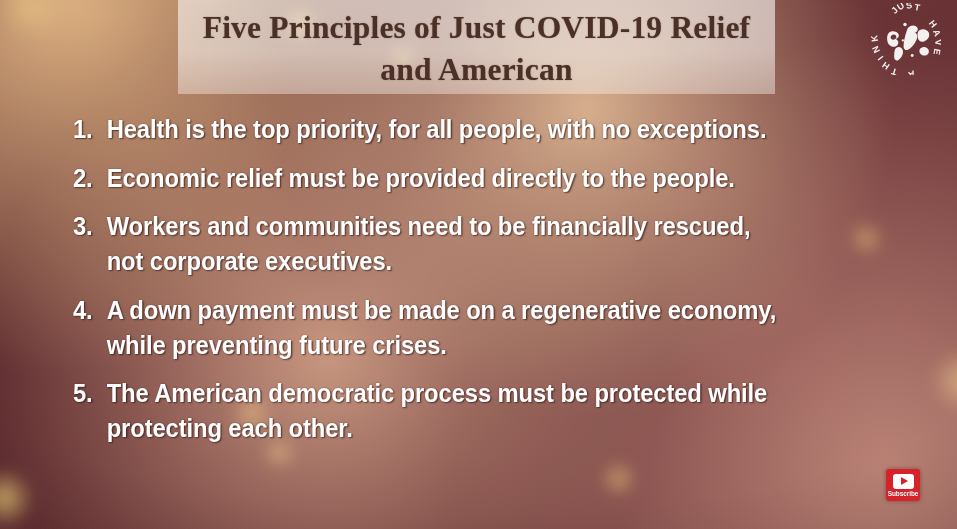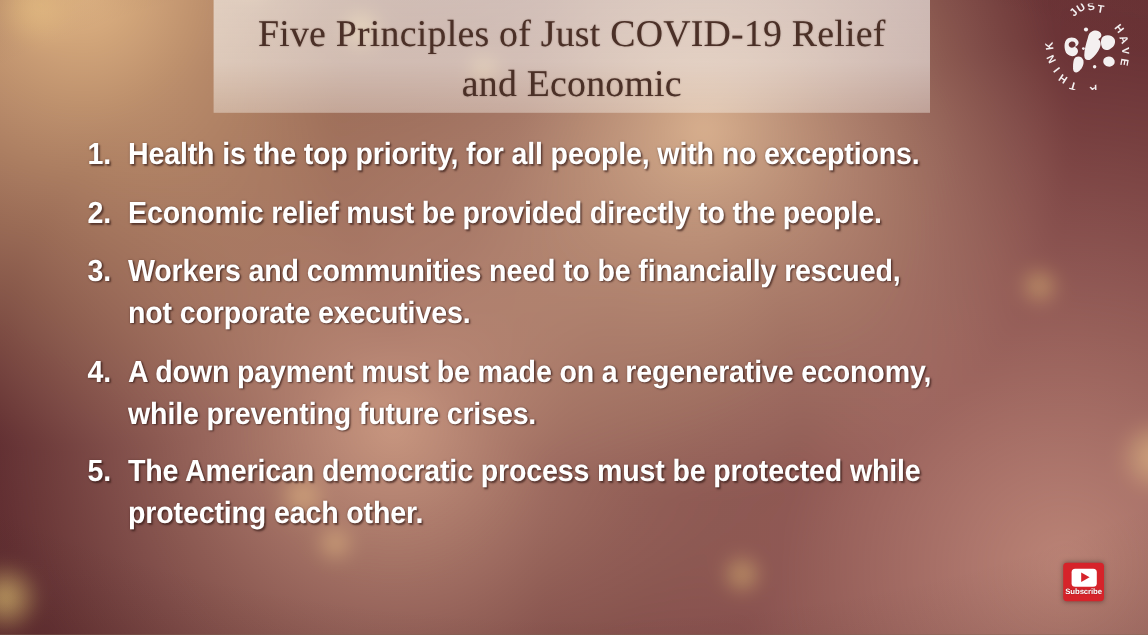--- a/index.html
+++ b/index.html
@@ -101,21 +101,21 @@
     top: 2px;
     width: 597px;
     height: 94px;
     display: flex;
     flex-direction: column;
     align-items: center;
     justify-content: center;
     text-align: center;
     font-family: "Liberation Serif", serif;
     font-size: 31.5px;
-    font-weight: 400;
+    font-weight: 700;
     line-height: 1.33;
     color: #4b3027;
     letter-spacing: 0.2px;
     text-shadow: 0 0 1.4px rgba(75,48,39,0.45);
   }
   #title-text .tline { display: block; white-space: nowrap; }
 
   
   #list {
     position: absolute;
@@ -206,21 +206,21 @@
 
 <div id="frame">
 
   <div id="bg"></div>
   <div id="bg-tone"></div>
 
   <div id="title-panel"></div>
 
   <div id="title-text">
     <span class="tline">Five Principles of Just COVID-19 Relief</span>
-    <span class="tline">and Economic</span>
+    <span class="tline">and American</span>
   </div>
 
   <div id="list">
 
     <div class="item">
       <span class="num">1.</span>
       <span class="body">
         <span class="ln">Health is the top priority, for all people, with no exceptions.</span>
       </span>
     </div>

